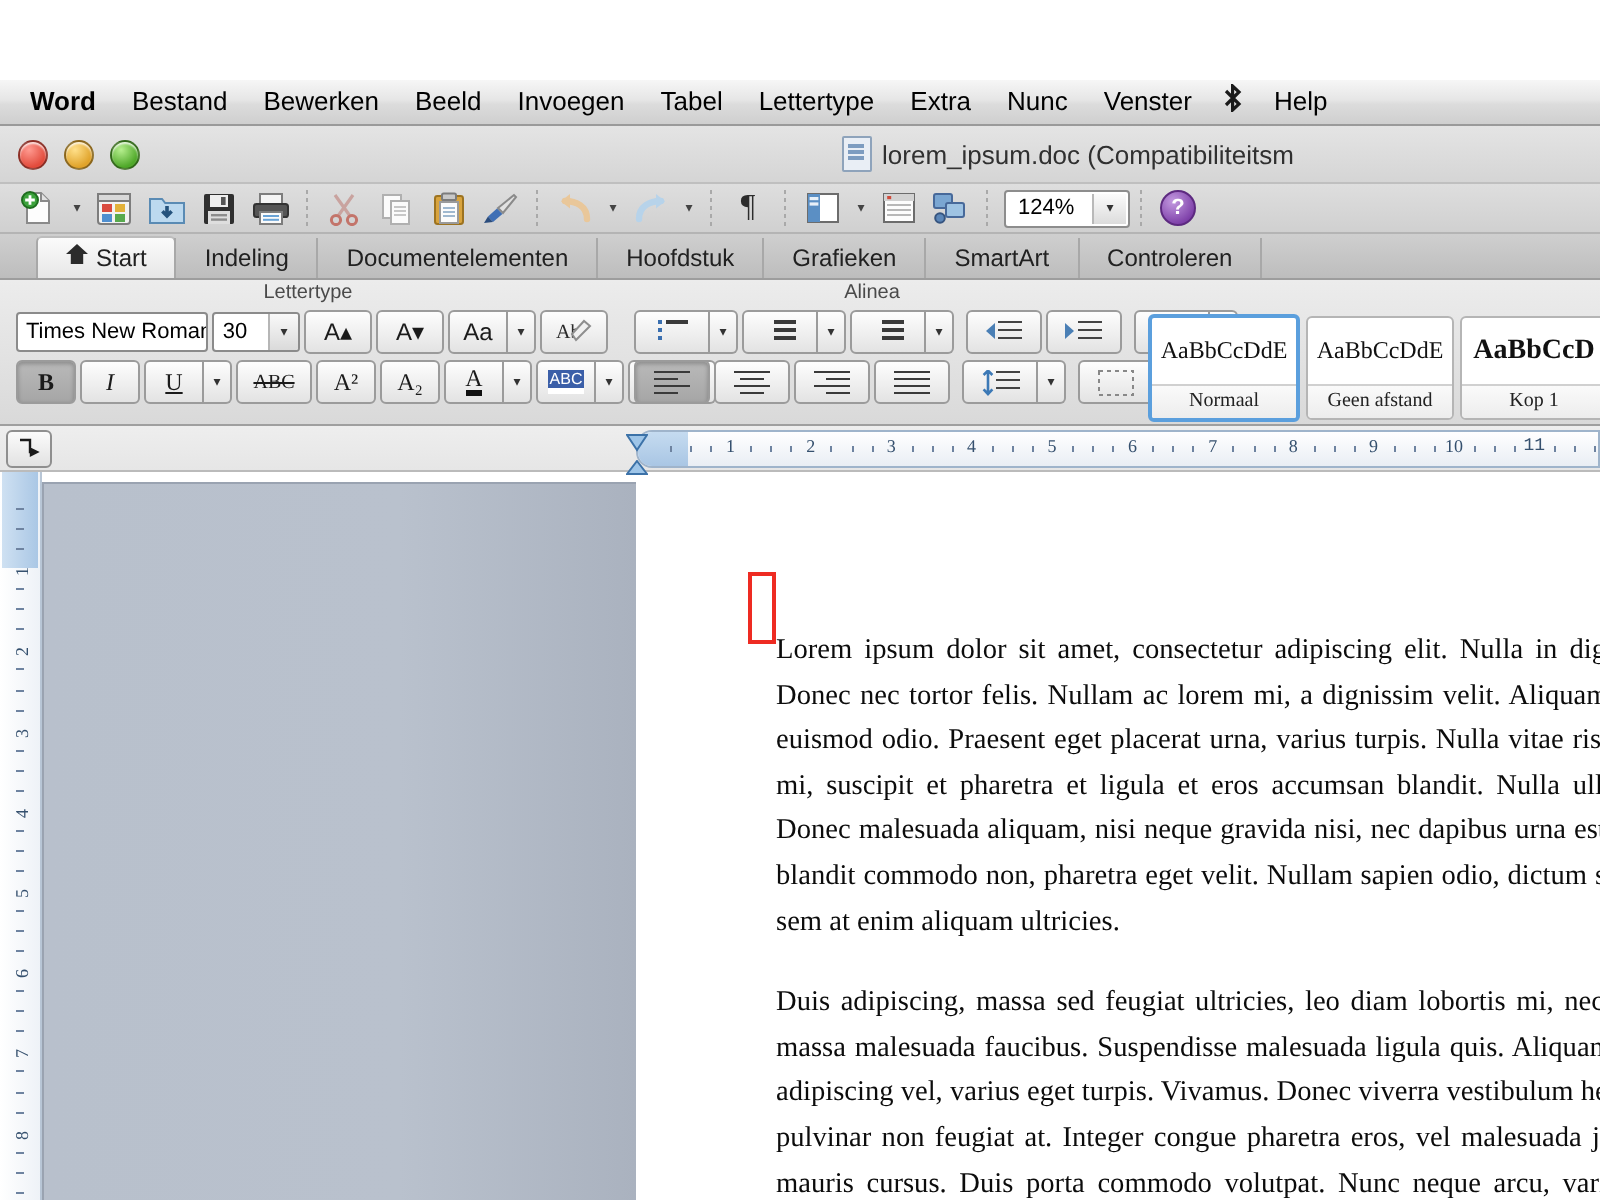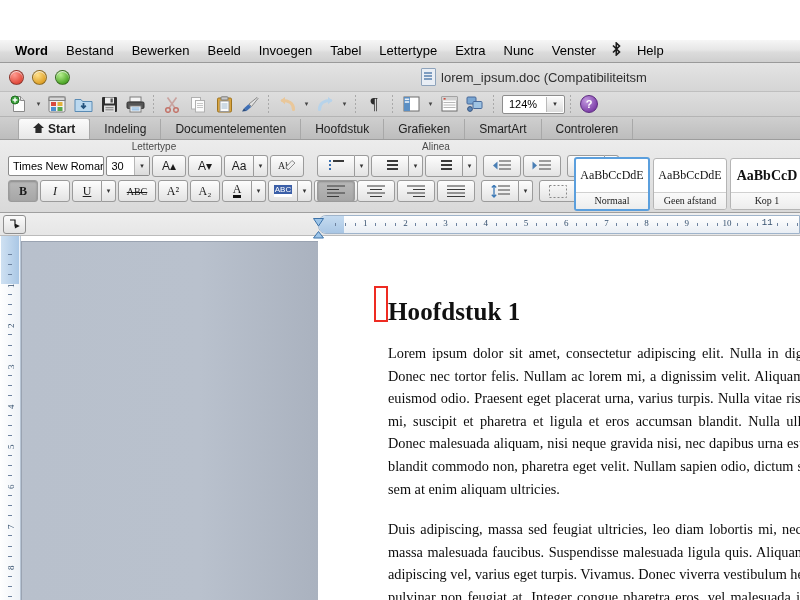--- a/index.html
+++ b/index.html
@@ -119,21 +119,21 @@
     border-left: 1px solid #a8a8a8;
     border-right: 1px solid #a8a8a8;
     margin-right: -1px;
     background: transparent;
     white-space: nowrap;
   }
   .rtab.active {
     background: linear-gradient(to bottom, #fbfbfb, #e7e7e7);
     border-top: 1px solid #bdbdbd;
     border-radius: 3px 3px 0 0;
-    font-weight: bold;
+    font-weight: normal;
     display: flex; align-items: center; gap: 4px;
   }
   .home-glyph { font-size: 11px; }
 
   
   .ribbon {
     height: 72px;
     background: linear-gradient(to bottom, #ececec 0%, #e2e2e2 55%, #d9d9d9 100%);
     border-bottom: 1px solid #9f9f9f;
     display: flex;
@@ -833,21 +833,20 @@
           <div class="vtick" style="top: 359.75px;"></div>
         </div>
     </div>
 
     <div class="graypane"></div>
 
     <div class="page">
       <div class="page-inner">
         <h1 class="heading">
           <span class="redbox"></span>
-          <span>Hoofdstuk 1</span>
         </h1>
         <p class="body">Lorem ipsum dolor sit amet, consectetur adipiscing elit. Nulla in dignissim elementum enim. Donec nec tortor felis. Nullam ac lorem mi, a dignissim velit. Aliquam erat volutpat. Nullam et euismod odio. Praesent eget placerat urna, varius turpis. Nulla vitae risus purus. Vestibulum erat mi, suscipit et pharetra et ligula et eros accumsan blandit. Nulla ullamcorper ornare feugiat. Donec malesuada aliquam, nisi neque gravida nisi, nec dapibus urna est ac ligula. Sed adipiscing blandit commodo non, pharetra eget velit. Nullam sapien odio, dictum sit amet dolor. Integer nec sem at enim aliquam ultricies.</p>
         <p class="body">Duis adipiscing, massa sed feugiat ultricies, leo diam lobortis mi, nec cursus. Nunc in risus at massa malesuada faucibus. Suspendisse malesuada ligula quis. Aliquam erat arcu, tincidunt eget adipiscing vel, varius eget turpis. Vivamus. Donec viverra vestibulum hendrerit. Proin dolor risus, pulvinar non feugiat at. Integer congue pharetra eros, vel malesuada justo commodo at. Cras a mauris cursus. Duis porta commodo volutpat. Nunc neque arcu, varius ac ultricies. Vivamus volutpat mollis aliquam. Nullam dolor nunc, eleifend sodales sit amet erat. Morbi felis lacus, ornare ac commodo eu, malesuada ac felis.</p>
       </div>
     </div>
   </div>
 
 </div>
 
 </body></html>

